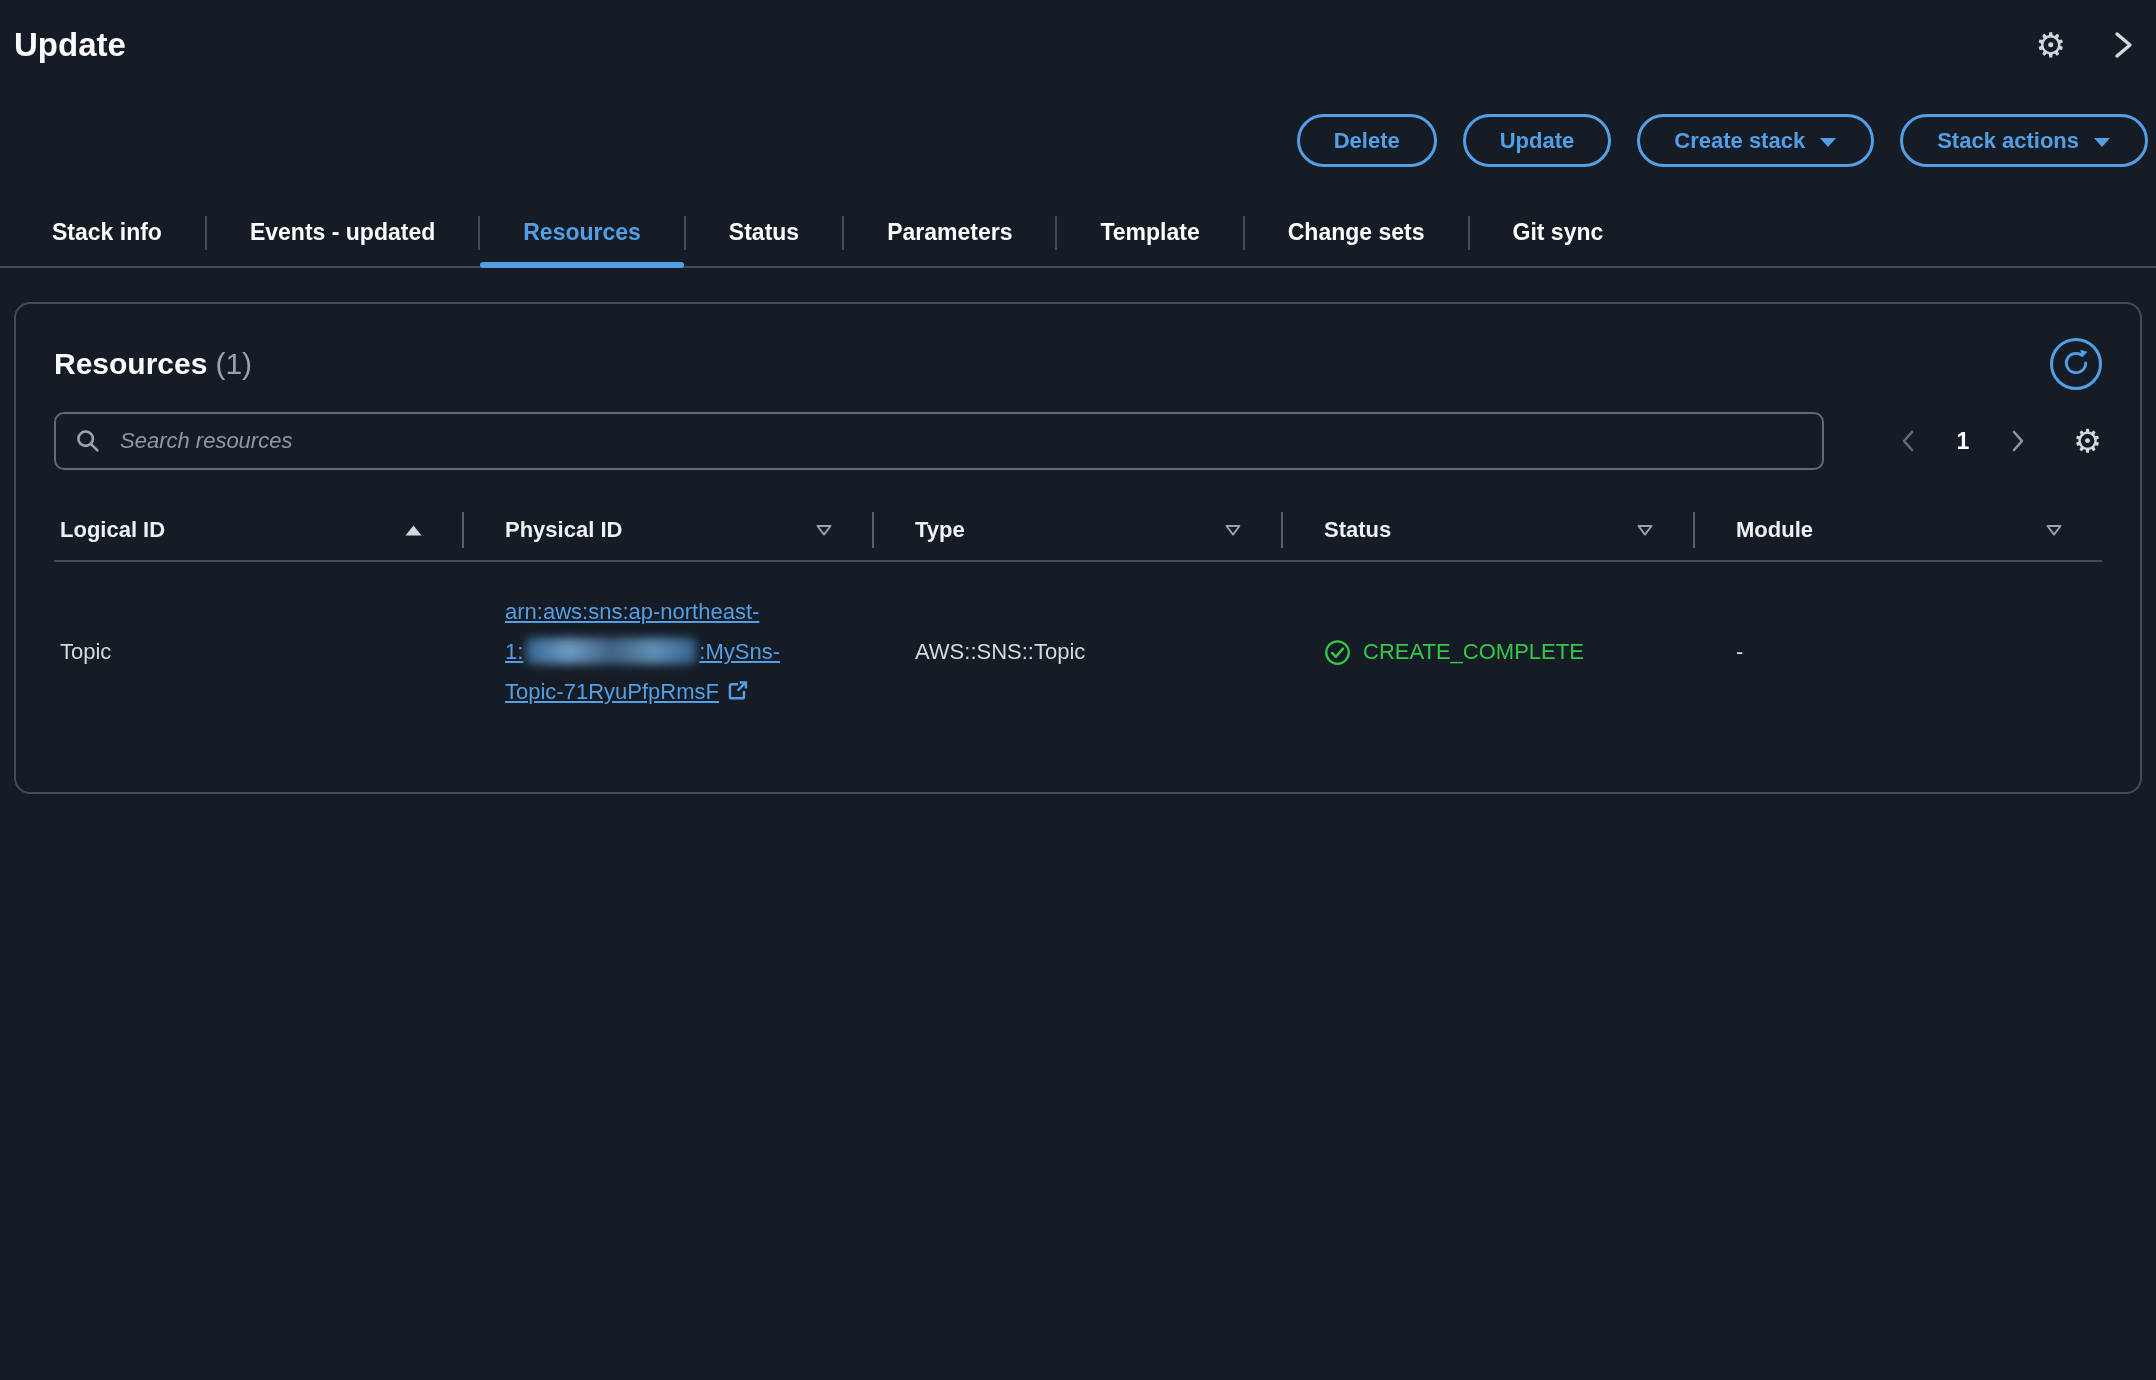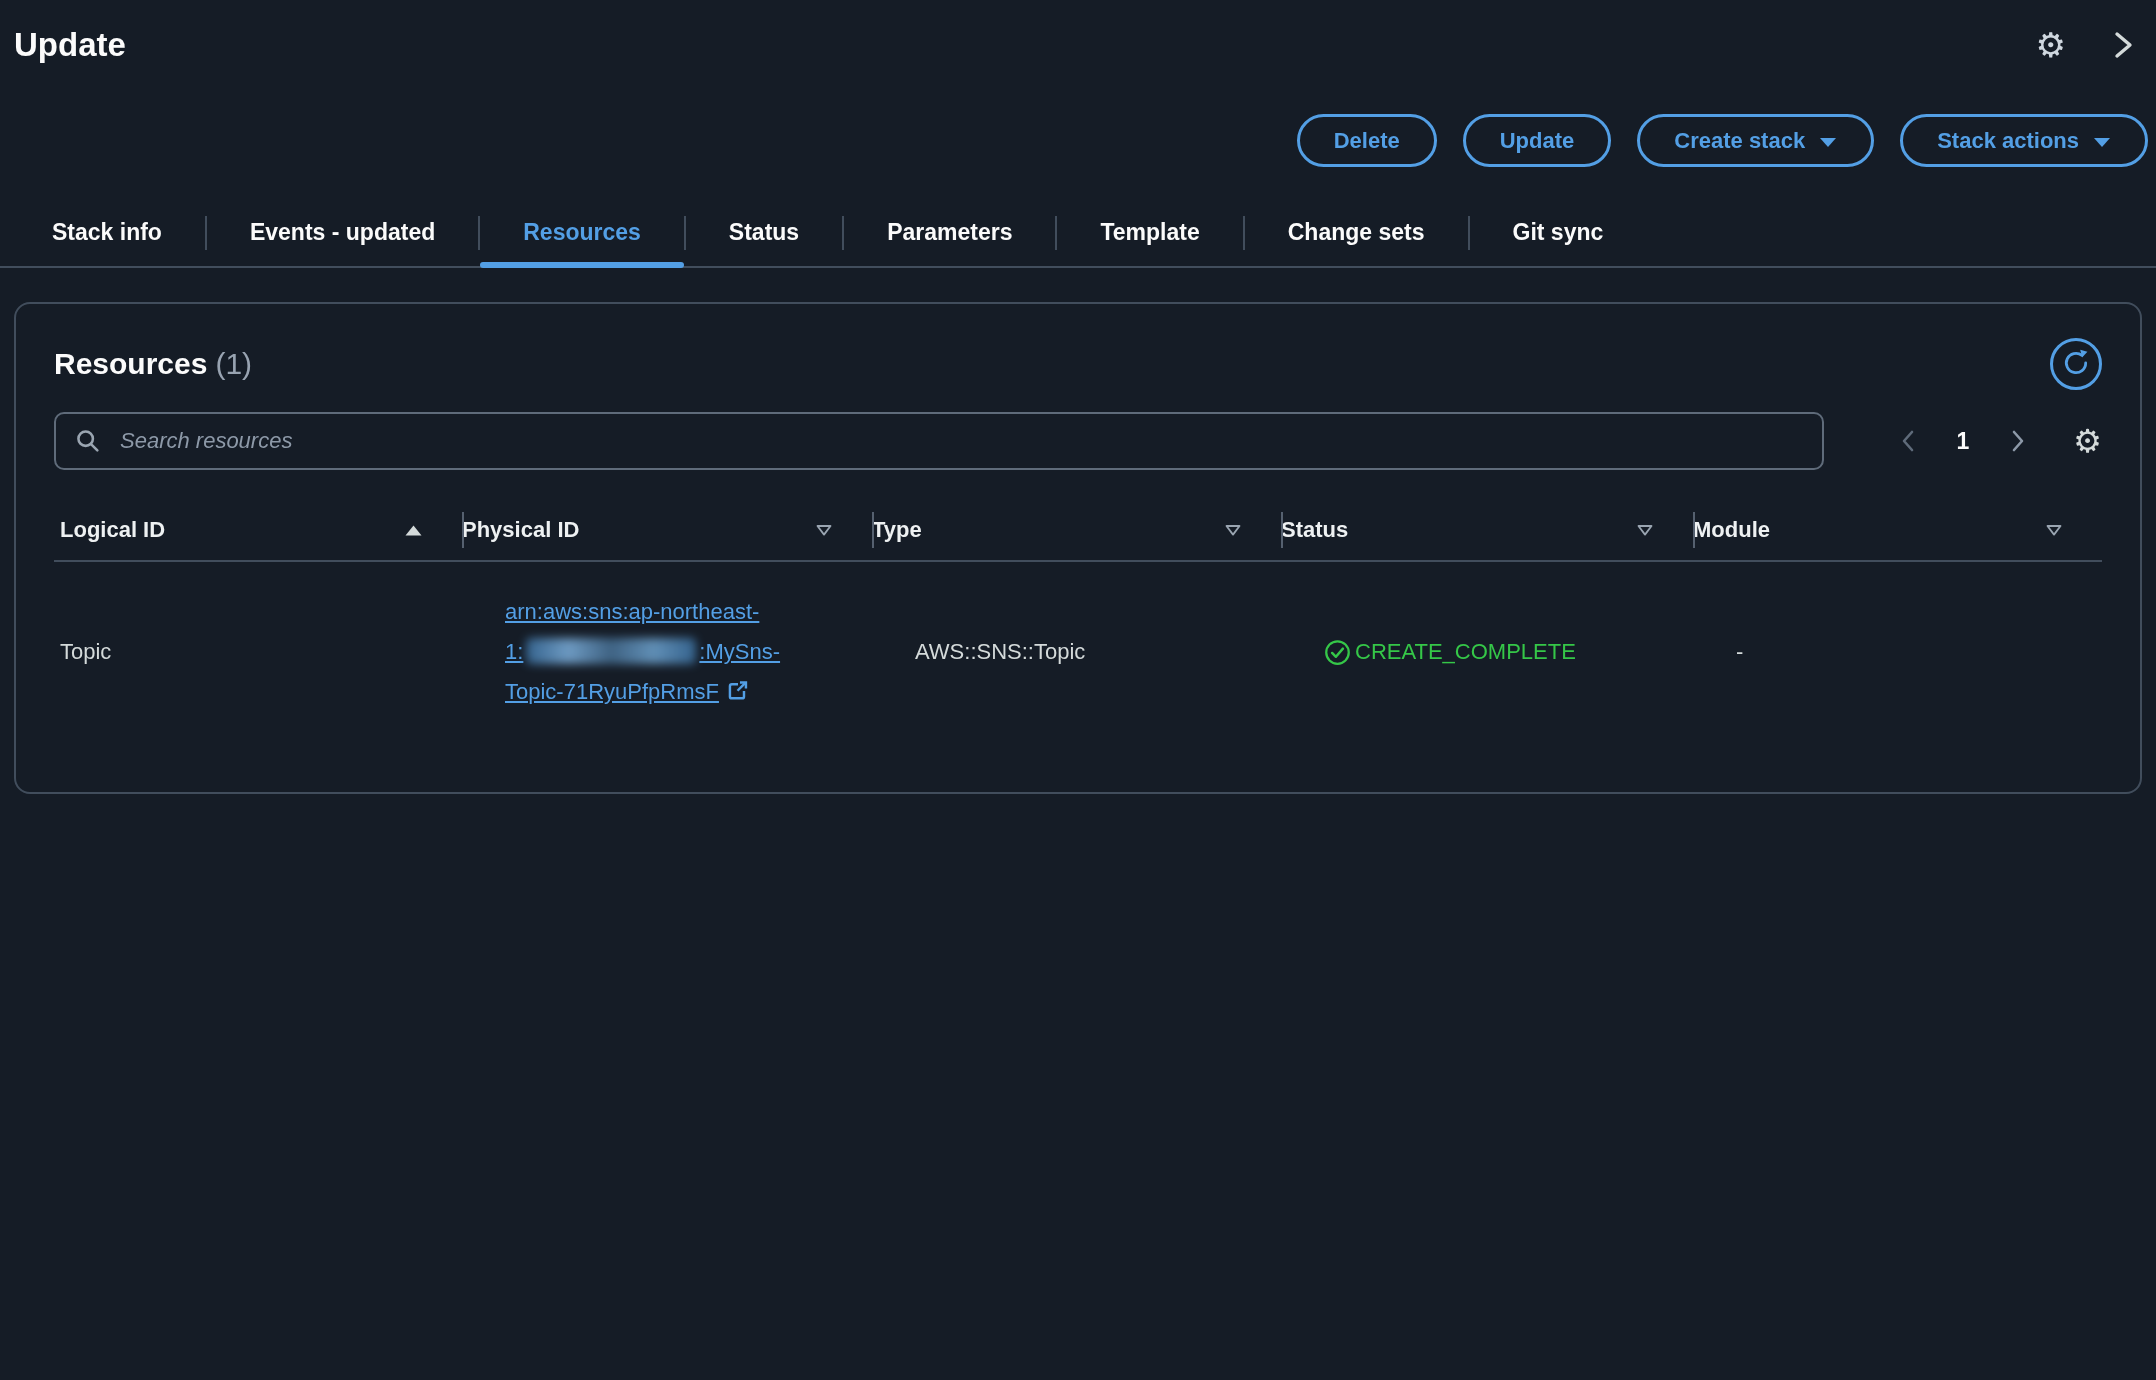--- a/index.html
+++ b/index.html
@@ -114,21 +114,21 @@
   .thead,.trow{
     display:grid;
     grid-template-columns:408px 410px 409px 412px 1fr;
   }
   .thead{
     border-bottom:2px solid var(--border);
     height:62px;align-items:center;
   }
   .th{
     position:relative;display:flex;align-items:center;
-    padding-right:40px;
+    padding-left:43px;padding-right:40px;
     font-size:22px;font-weight:700;color:#eef1f2;white-space:nowrap;
   }
   .th:first-child{padding-left:6px;}
   .th:not(:first-child)::before{
     content:"";position:absolute;left:0;top:50%;transform:translateY(-50%);
     width:2px;height:36px;background:#55606f;
   }
   .th .hicon{margin-left:auto;display:inline-flex;cursor:pointer;}
   .trow{padding:30px 0 40px 0;align-items:center;}
   .td{
@@ -140,21 +140,21 @@
     color:var(--blue);text-decoration:underline;cursor:pointer;
     line-height:40px;font-size:22px;display:block;width:350px;
   }
   .redacted{
     display:inline-block;width:170px;height:26px;border-radius:5px;
     vertical-align:middle;margin:0 3px;position:relative;top:-2px;
     background:linear-gradient(90deg,#3a6f9f,#7db0dd,#466f93,#6ea3cf,#3a6f9f);
     filter:blur(5px);opacity:.85;
   }
   .ext-icon{display:inline-flex;vertical-align:-3px;margin-left:8px;}
-  .status-cell{display:flex;align-items:center;gap:4px;color:var(--green);text-align:right;}
+  .status-cell{display:flex;align-items:center;gap:12px;color:var(--green);text-align:right;}
   .status-cell .label{font-size:22px;}
 </style>
 </head>
 <body>
 
 <div class="app">
 
   <div class="topbar">
     <h1>Update</h1>
     <div class="topbar-icons">

